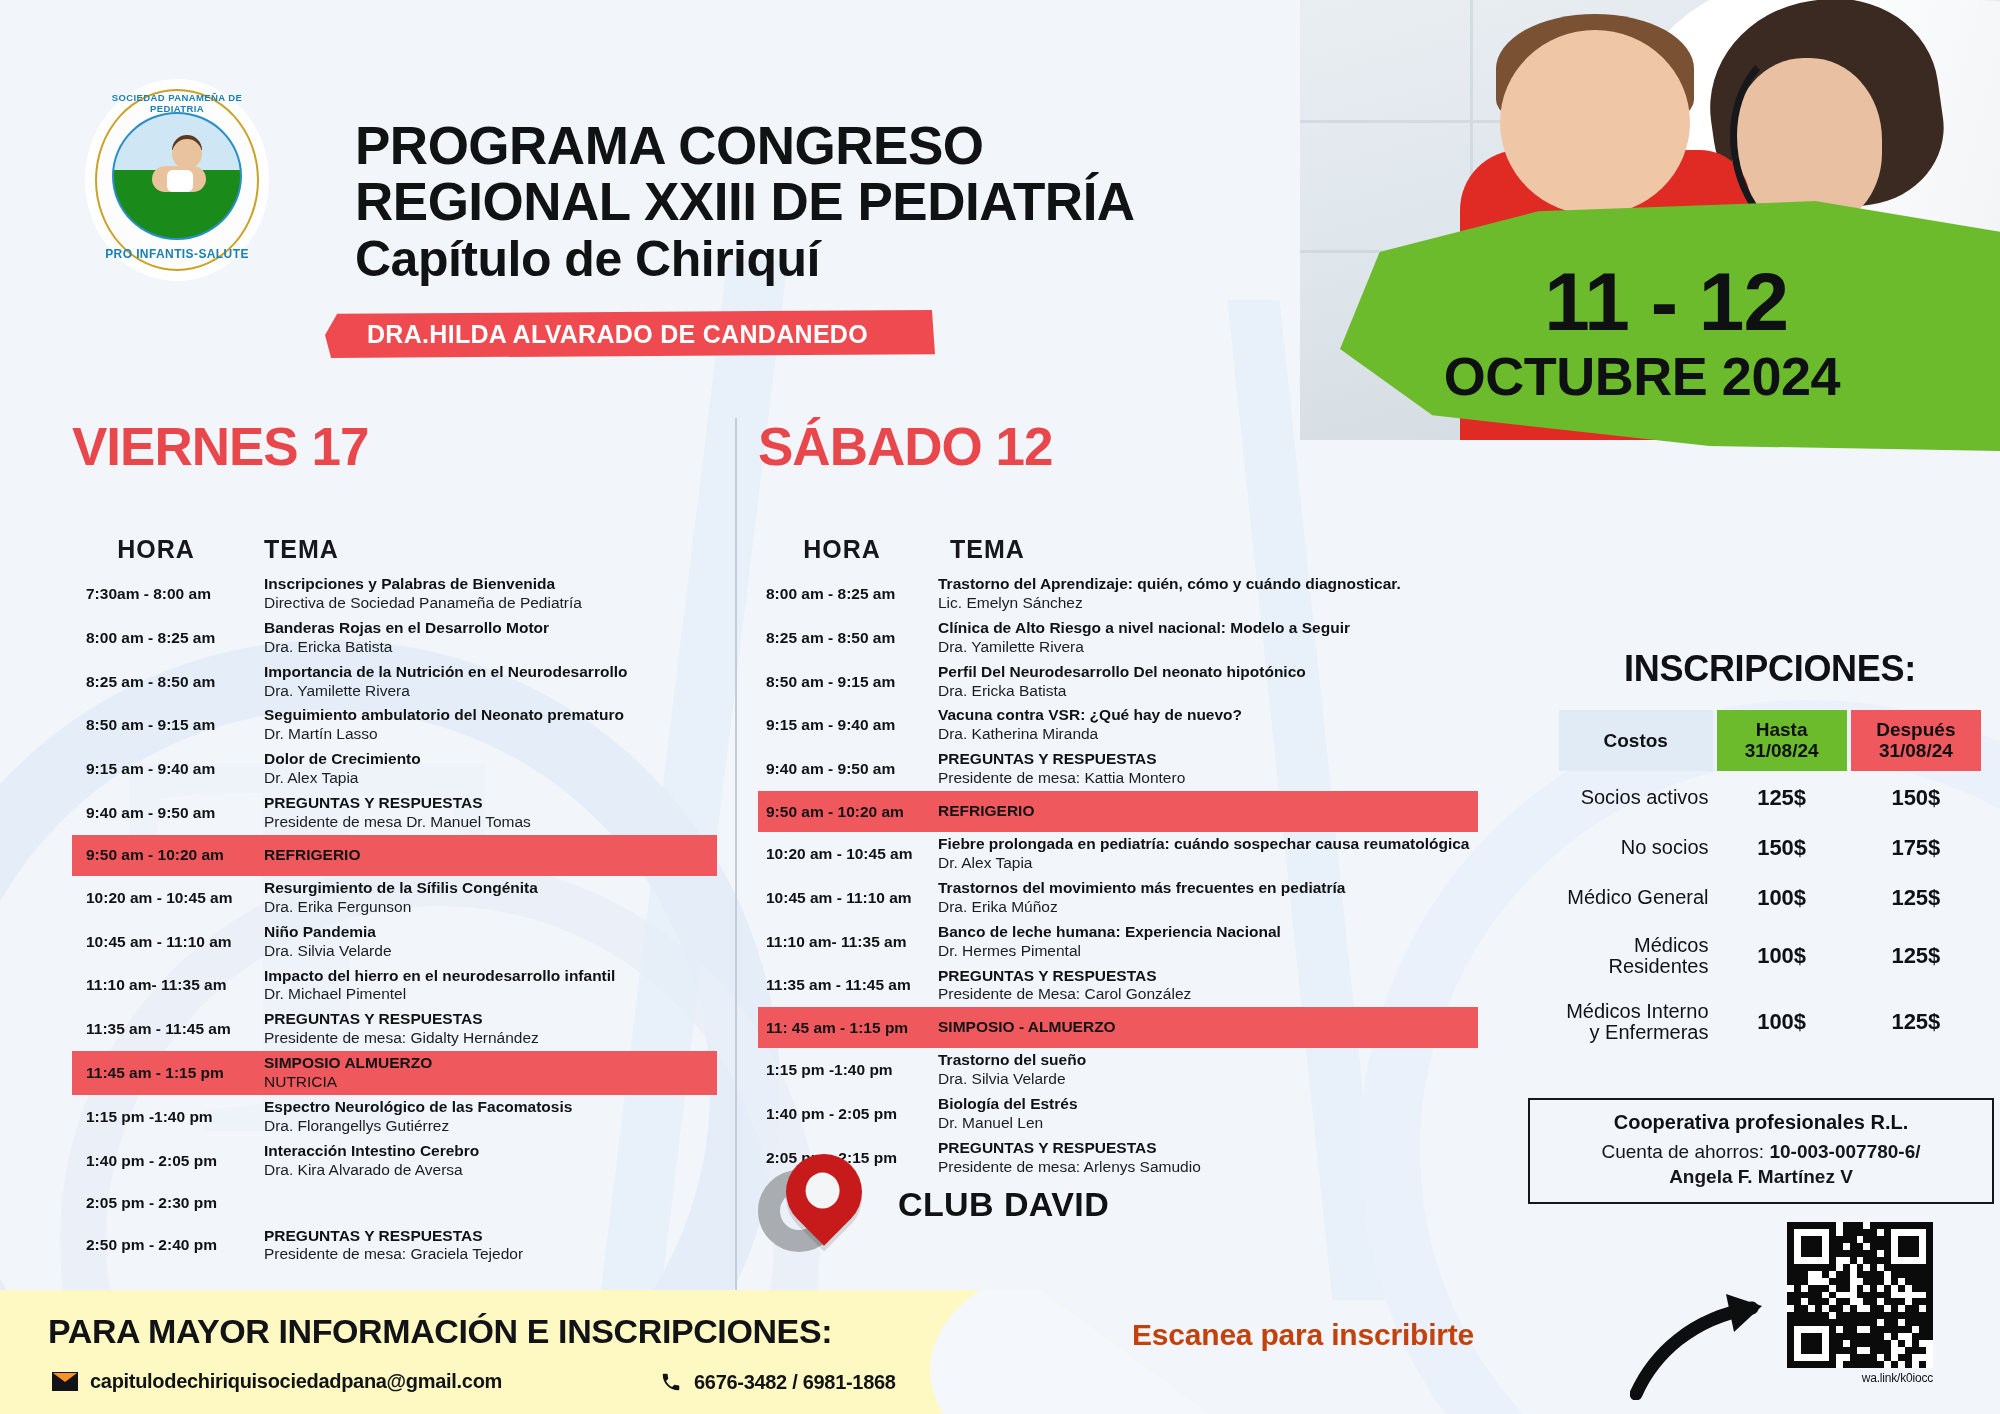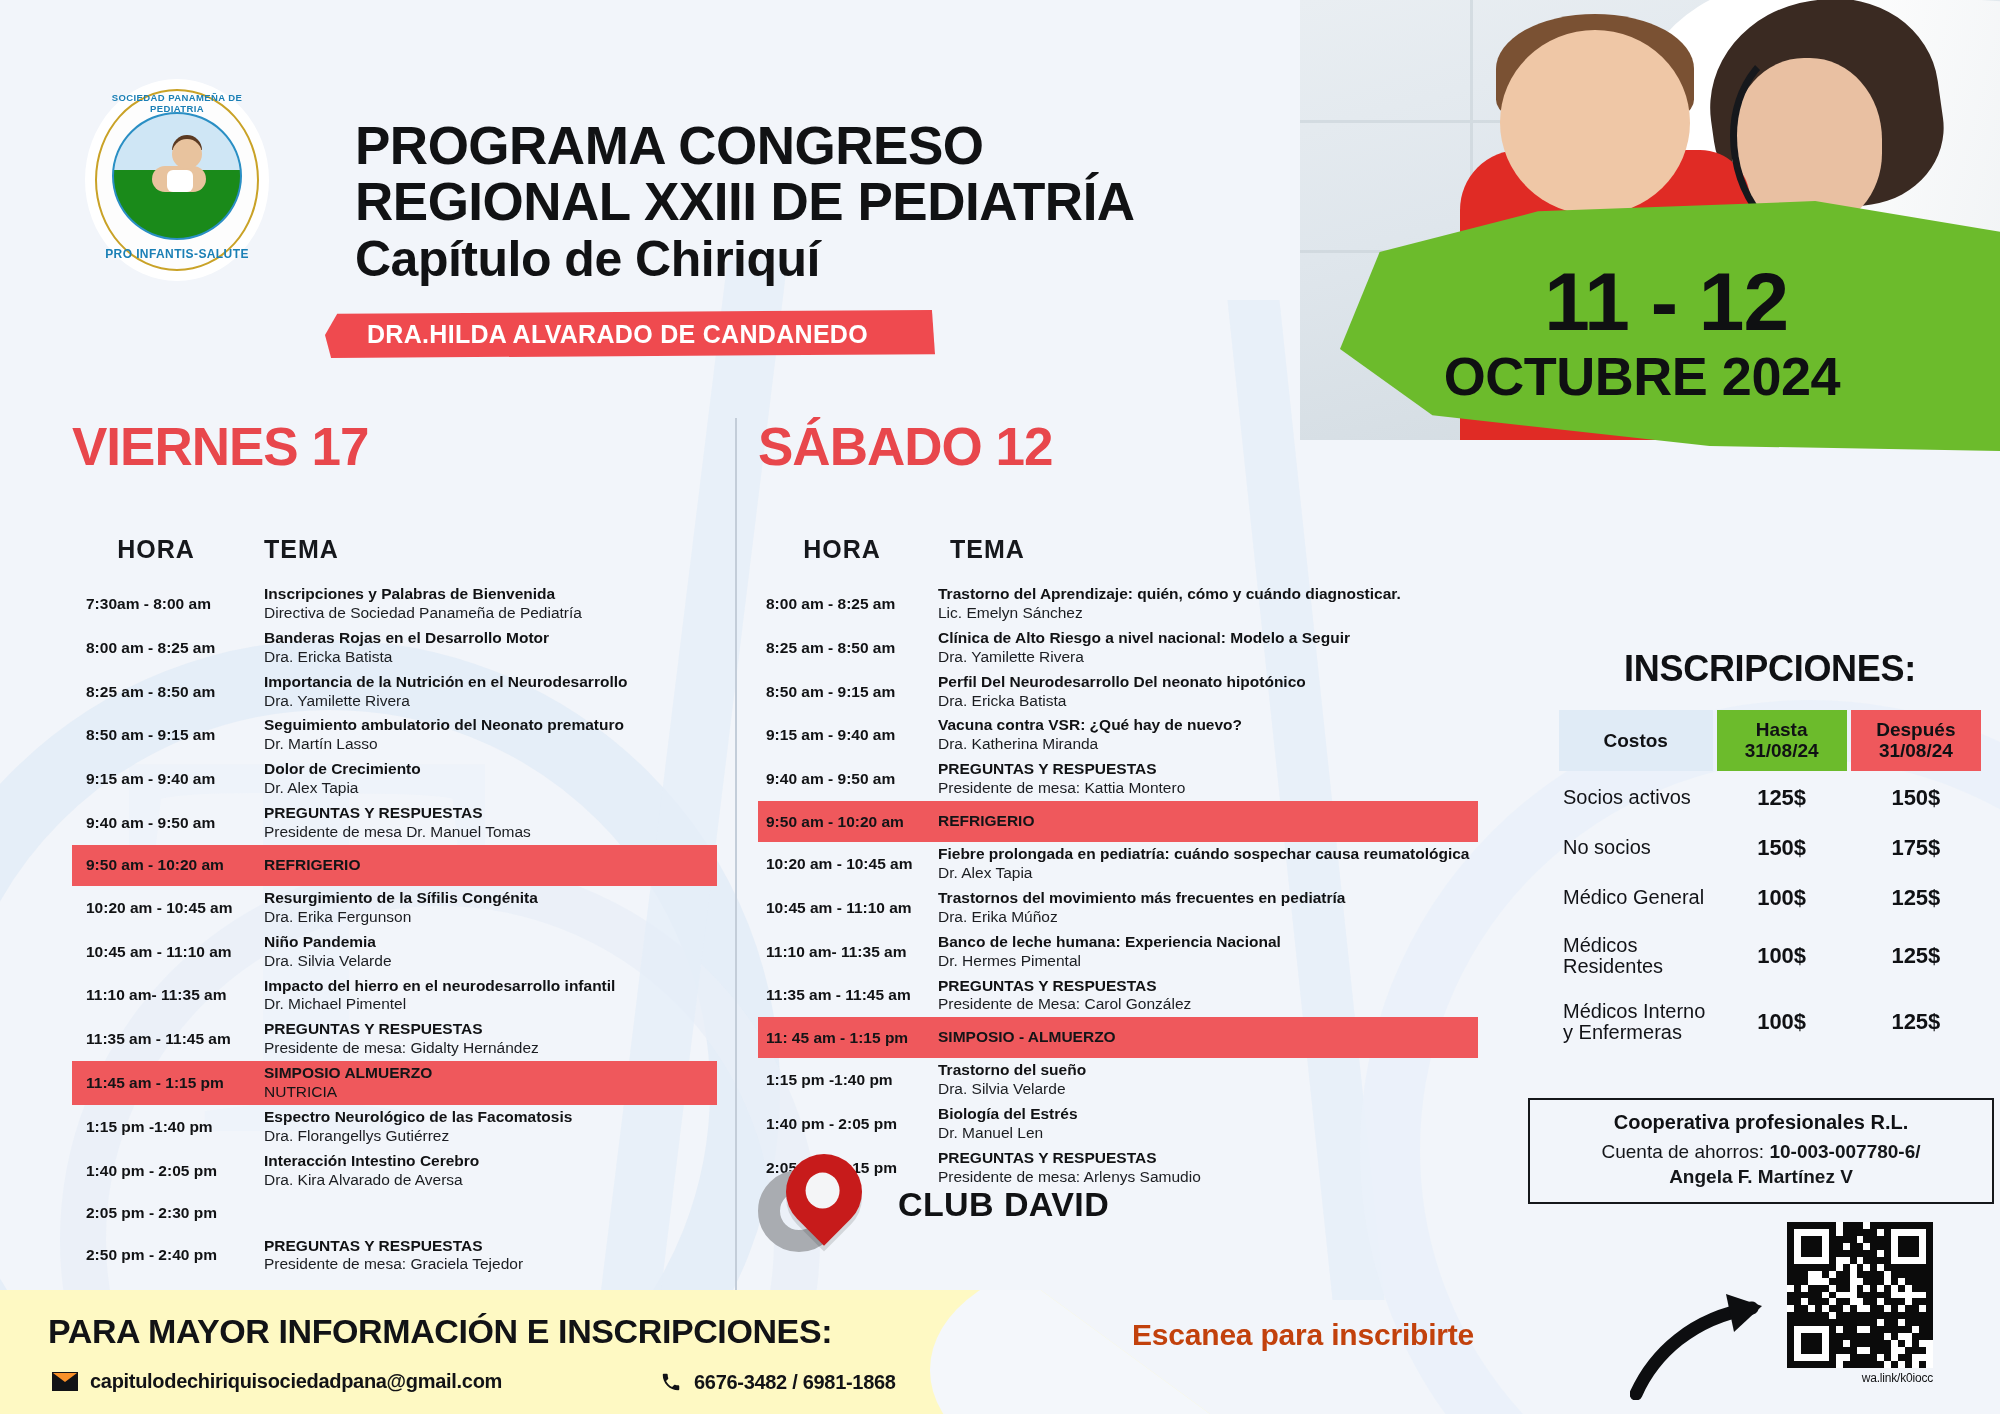--- a/index.html
+++ b/index.html
@@ -147,21 +147,21 @@
 
   .day-title {
     font-size:53px; font-weight:bold; color:#e8474c;
     letter-spacing:-1px; line-height:1;
   }
   .col-head { display:flex; margin-top:62px; }
   .col-head .ch-hora { width:168px; text-align:center; }
   .col-head .ch-tema { flex:1; padding-left:24px; }
   .col-head span { font-size:25px; font-weight:bold; color:#16181c; letter-spacing:1px; }
 
-  .sched { margin-top:18px; }
+  .sched { margin-top:8px; }
   .row { display:flex; align-items:center; min-height:41px; position:relative; }
   .row.hl { background:#ef585c; }
   .row .c-time {
     width:190px; flex:0 0 190px; padding-left:14px;
     font-size:15.5px; font-weight:bold; color:#111214; white-space:nowrap;
   }
   .col-sat .row .c-time { width:178px; flex:0 0 178px; padding-left:8px; }
   .row .c-topic { flex:1; padding:3px 0 3px 2px; }
   .topic-title {
     font-size:15.5px; font-weight:bold; color:#111214; line-height:1.22;
@@ -199,21 +199,21 @@
   }
   .price-table { width:100%; border-collapse:separate; border-spacing:4px 4px; }
   .price-table th {
     font-size:19px; font-weight:bold; color:#101114; padding:9px 4px;
     line-height:1.12; text-align:center; vertical-align:middle;
   }
   .th-costos { background:#e0ebf6; width:132px; }
   .th-hasta  { background:#6cbb2c; width:112px; }
   .th-desp   { background:#ef585c; width:112px; }
   .price-table td { padding:10px 4px; vertical-align:middle; }
-  .pt-label { font-size:20px; color:#121317; line-height:1.06; text-align:left; padding-left:4px; }
+  .pt-label { font-size:20px; color:#121317; line-height:1.06; text-align:right; padding-left:4px; }
   .pt-val   { font-size:22px; font-weight:bold; color:#101114; text-align:center; }
 
   .bank-box {
     position:absolute; left:1528px; top:1098px; width:466px;
     border:2px solid #15171a; padding:11px 12px 13px; text-align:center;
     background:transparent;
   }
   .bank-1 { font-size:20px; font-weight:bold; color:#101114; margin-bottom:6px; }
   .bank-2 { font-size:19px; color:#141619; line-height:1.3; }
   .bank-2 b { font-weight:bold; }

